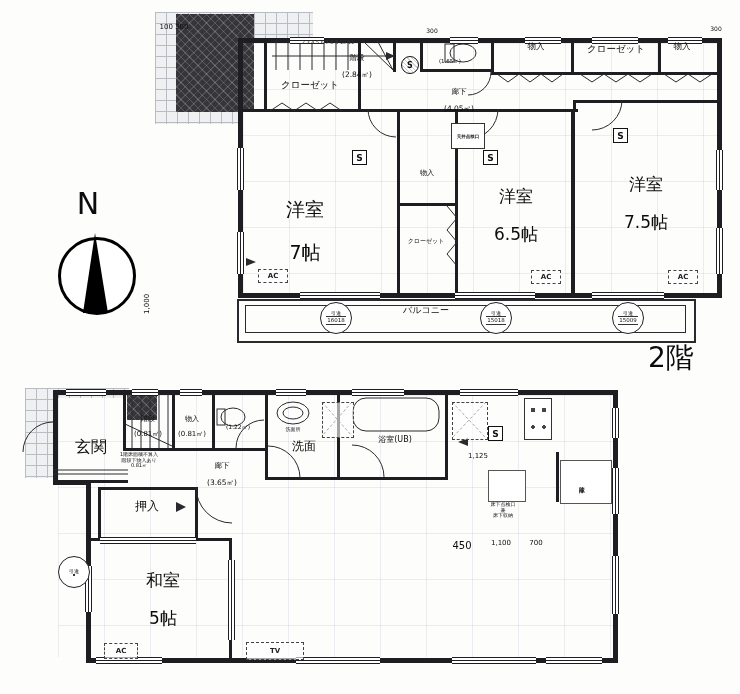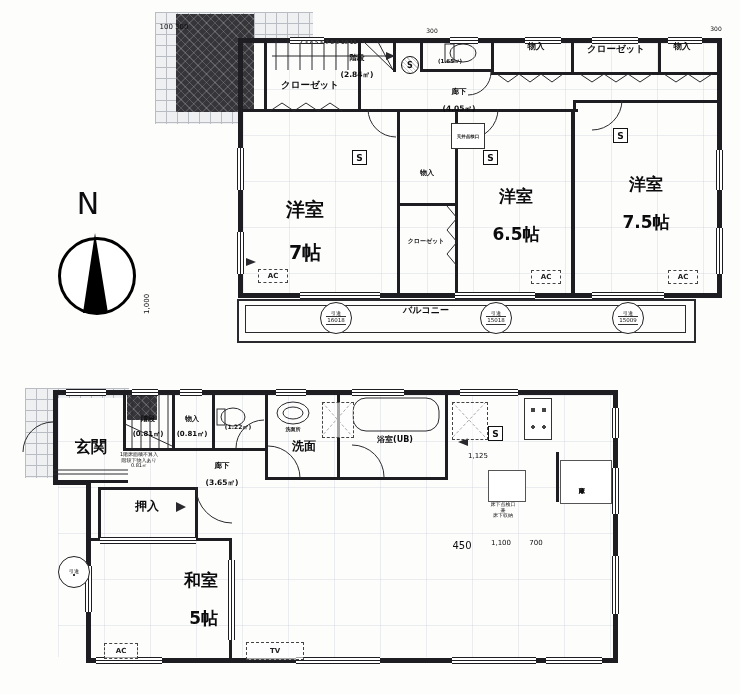--- a/index.html
+++ b/index.html
@@ -1,20 +1,20 @@
 <!DOCTYPE html>
 <html><head>
 <meta charset="utf-8">
 <style>
   html,body{margin:0;padding:0;}
   body{width:740px;height:694px;position:relative;background:#fdfdfc;
        font-family:"DejaVu Sans","Liberation Sans",sans-serif;overflow:hidden;}
   .abs{position:absolute;}
   .wall{position:absolute;background:#1e1e22;z-index:4;}
-  .lbl{position:absolute;font-weight:700;color:#0c0c0e;line-height:1.12;text-align:center;
+  .lbl{position:absolute;font-weight:400;color:#0c0c0e;line-height:1.12;text-align:center;
        white-space:pre-line;z-index:8;}
   .win{position:absolute;height:7px;background:linear-gradient(#fff 0 2px,#1e1e22 2px 3px,#fff 3px 4px,#fff 4px 5px,#1e1e22 5px 6px,#fff 6px 7px);
        border-top:1.5px solid #1e1e22;border-bottom:1.5px solid #1e1e22;box-sizing:border-box;z-index:6;}
   .winv{position:absolute;width:7px;background:linear-gradient(90deg,#fff 0 2px,#1e1e22 2px 3px,#fff 3px 4px,#fff 4px 5px,#1e1e22 5px 6px,#fff 6px 7px);
        border-left:1.5px solid #1e1e22;border-right:1.5px solid #1e1e22;box-sizing:border-box;z-index:6;}
   .dashbox{position:absolute;border:1px dashed #444;background:rgba(255,255,255,.6);color:#222;
        font-size:7px;font-weight:700;display:flex;align-items:center;justify-content:center;z-index:7;}
   .sbox{position:absolute;width:13px;height:13px;border:1.5px solid #111;background:#fff;font-size:9px;
        font-weight:700;display:flex;align-items:center;justify-content:center;z-index:8;color:#111;}
   .scirc{position:absolute;width:16px;height:16px;border:1.5px solid #111;border-radius:50%;font-size:8px;
@@ -162,20 +162,21 @@
   <div class="sash" style="left:612px;top:302px;">
     <span class="s1">引違</span>
     <span class="s2">15009</span>
   </div>
 
   <div class="lbl" style="left:148px;top:24px;width:52px;font-size:7px;font-weight:400;">100 300</div>
   <div class="lbl" style="left:420px;top:28px;width:24px;font-size:6px;font-weight:400;">300</div>
   <div class="lbl" style="left:704px;top:26px;width:24px;font-size:6px;font-weight:400;">300</div>
   <div class="lbl" style="left:128px;top:300px;width:40px;font-size:7px;font-weight:400;transform:rotate(-90deg);">1,000</div>
 
+  <div class="lbl" style="left:648px;top:342px;width:80px;font-size:28px;text-align:left;">2階</div>
 </div>
 
 <div class="abs" style="left:30px;top:185px;width:140px;height:150px;z-index:9;">
   <div class="lbl" style="left:38px;top:2px;width:40px;font-size:30px;font-weight:400;">N</div>
   <div class="circle" style="left:28px;top:52px;width:72px;height:72px;"></div>
   <svg class="overlay" width="140" height="150" style="z-index:10;">
     <polygon points="65,48 78,128 53,128" fill="#000"></polygon>
   </svg>
 </div>
 
@@ -249,21 +250,21 @@
 0.81㎡</div>
   <div class="lbl" style="left:214px;top:44px;width:48px;font-size:6px;">(1.22㎡)</div>
   <div class="lbl" style="left:275px;top:47px;width:36px;font-size:5px;">洗面所</div>
   <div class="lbl" style="left:278px;top:60px;width:52px;font-size:12px;">洗面</div>
   <div class="lbl" style="left:364px;top:56px;width:62px;font-size:8px;">浴室(UB)</div>
   <div class="lbl" style="left:196px;top:74px;width:52px;font-size:7.5px;">
     <span>廊下</span><br>
     <span>(3.65㎡)</span>
   </div>
   <div class="lbl" style="left:112px;top:120px;width:70px;font-size:12px;">押入</div>
-  <div class="lbl" style="left:108px;top:172px;width:110px;font-size:17px;text-align:right;">
+  <div class="lbl" style="left:108px;top:172px;width:110px;font-size:17px;">
     <span>和室</span><br>
     <span>5帖</span>
   </div>
   <div class="lbl" style="left:478px;top:122px;width:50px;font-size:5px;font-weight:400;">床下点検口
 兼
 床下収納</div>
   <div class="lbl vtext" style="left:578px;top:84px;font-size:6px;height:36px;">冷蔵庫</div>
 
   <div class="sbox" style="left:488px;top:46px;">
       <span>S</span>

